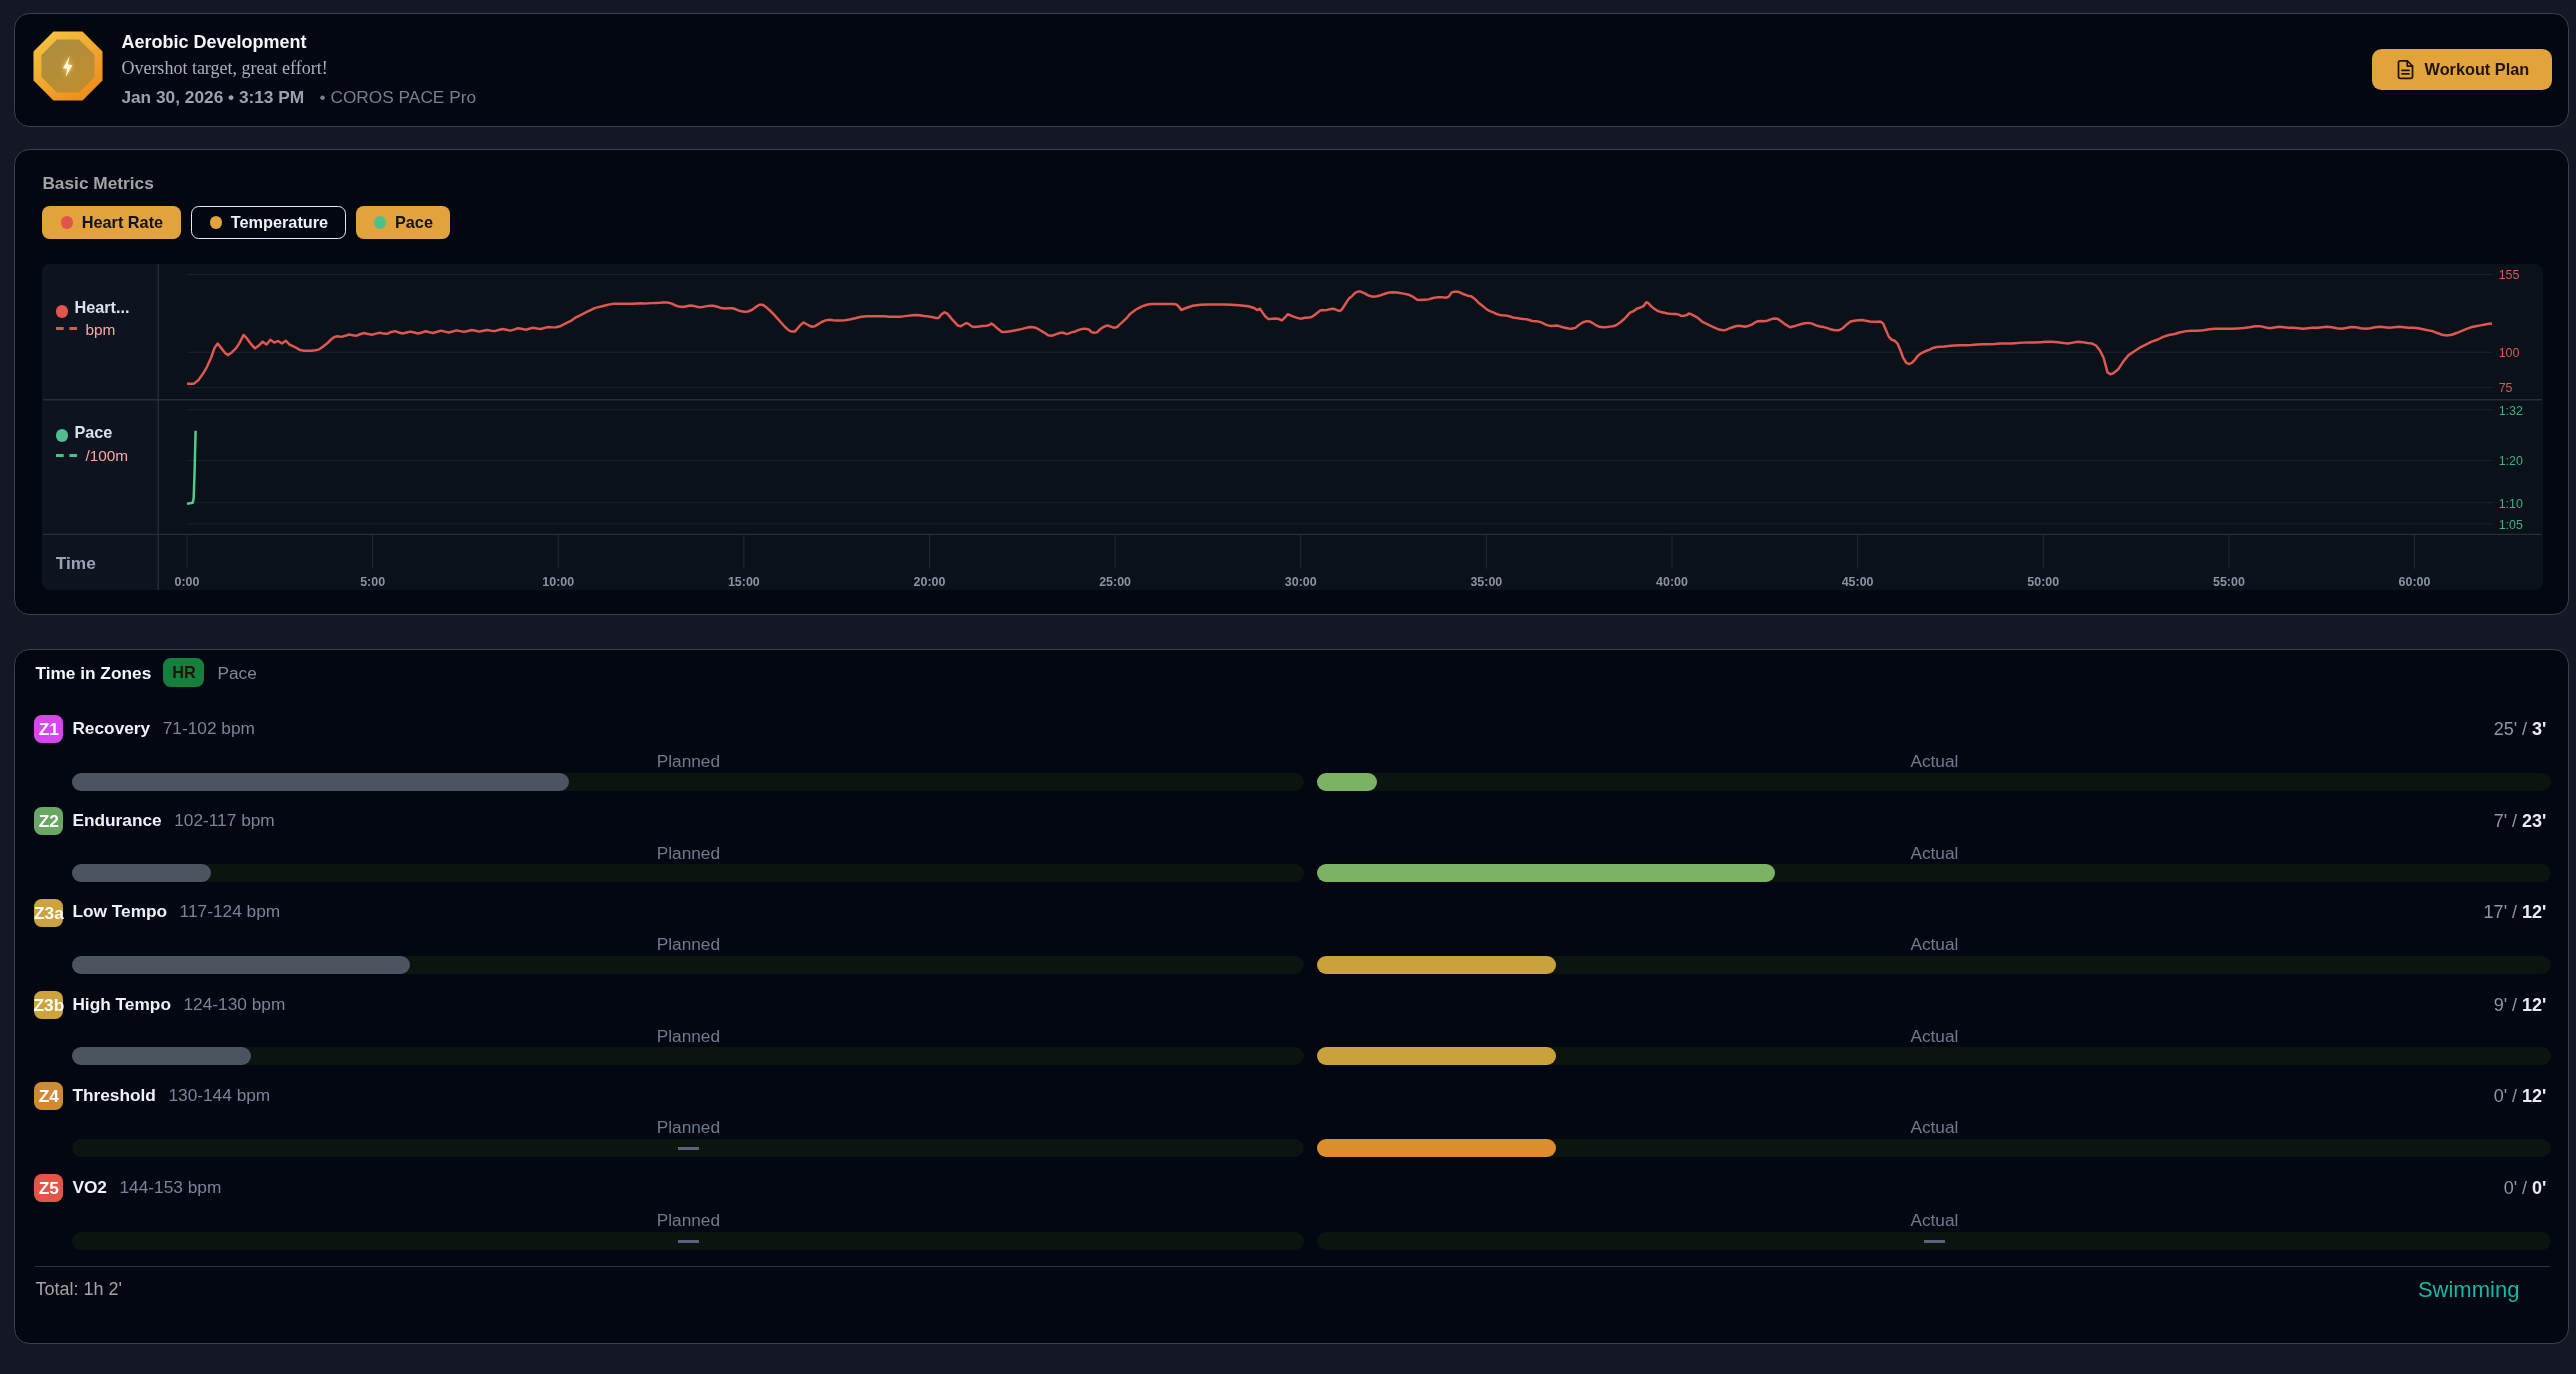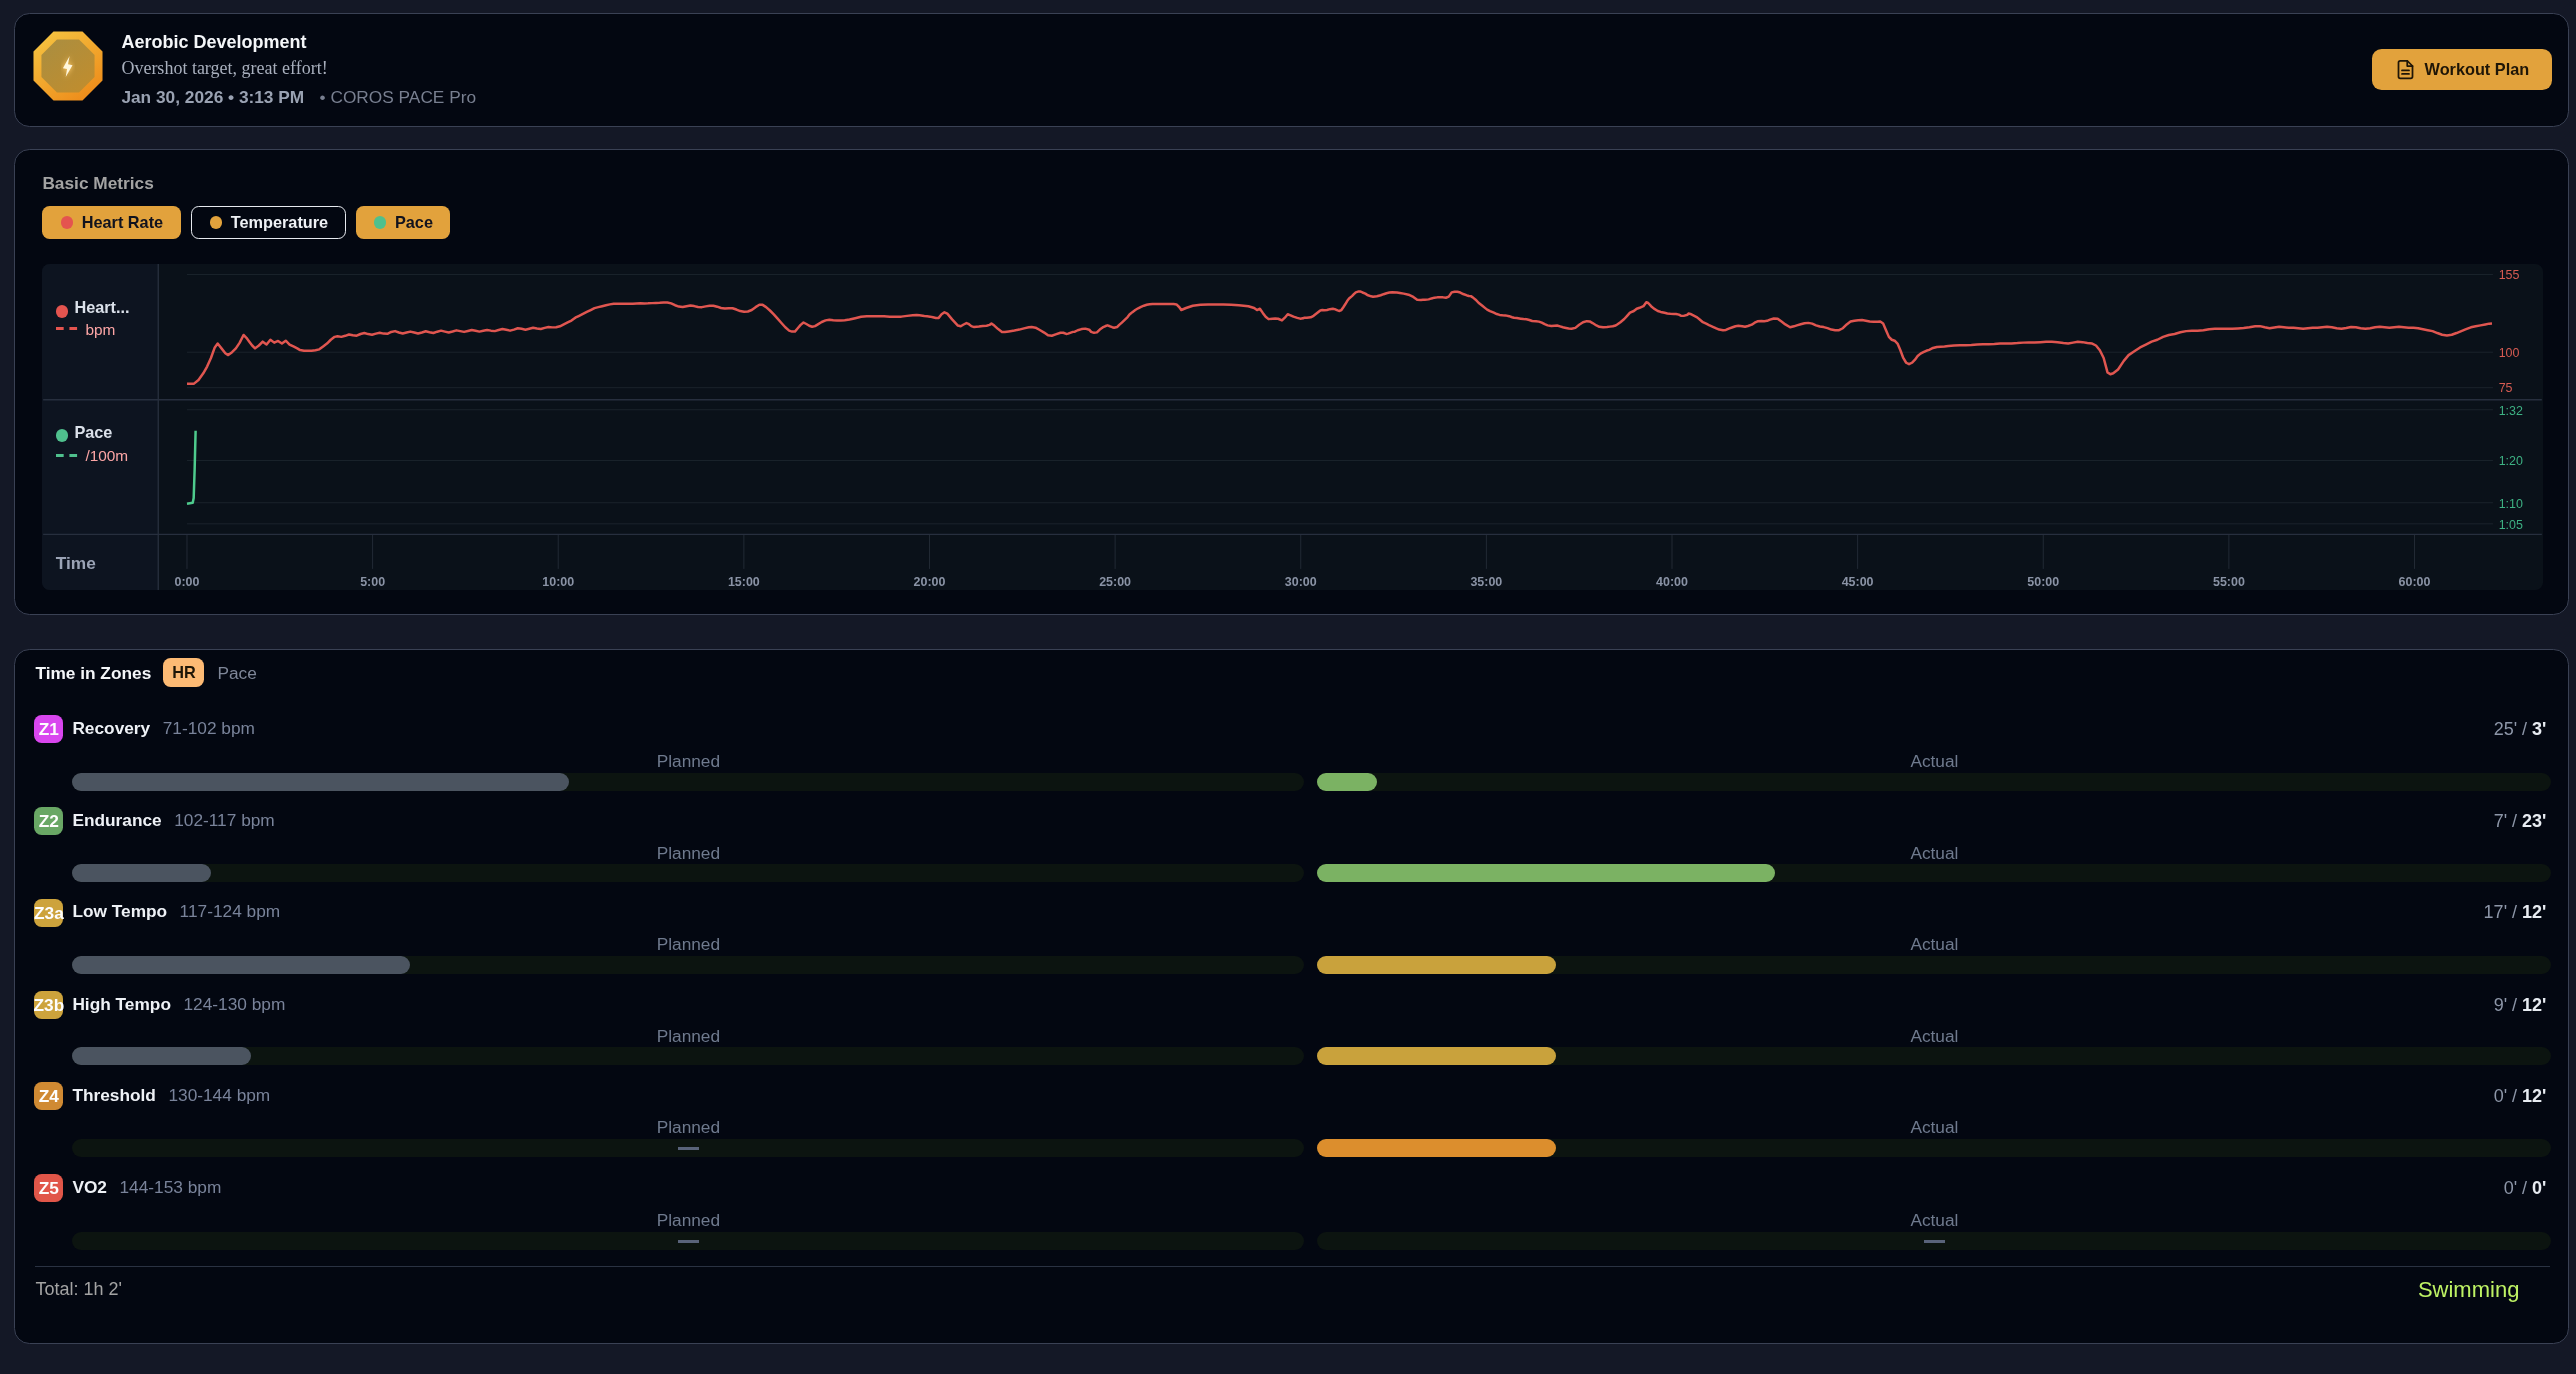--- a/index.html
+++ b/index.html
@@ -30,34 +30,34 @@
 .ldash { position:absolute; width:23px; height:2.9px; }
 #tmlab { position:absolute; left:13.4px; top:289px; font-size:17.3px; font-weight:bold; color:#9aa3b5; }
 svg .gl { stroke:rgba(148,163,184,0.13); stroke-width:1; }
 svg .tk { stroke:rgba(148,163,184,0.18); stroke-width:1; }
 svg .axt { fill:#8a93a5; font-size:13px; font-weight:600; }
 svg .axr { fill:#d65b52; font-size:13px; }
 svg .axg { fill:#3db183; font-size:13px; }
 
 #c3 { top:649px; height:695px; }
 #tztitle { position:absolute; left:20px; top:12.5px; font-size:17.3px; font-weight:bold; color:#f4f6f9; }
-#hrbadge { position:absolute; left:148px; top:7.7px; width:41px; height:29px; background:#fdba74; border-radius:7.7px; color:#1f1607; font-size:16.3px; font-weight:bold; display:flex; align-items:center; justify-content:center; }
+#hrbadge { position:absolute; left:148px; top:7.7px; width:41px; height:29px; background:#15803d; border-radius:7.7px; color:#1f1607; font-size:16.3px; font-weight:bold; display:flex; align-items:center; justify-content:center; }
 #pacetab { position:absolute; left:202px; top:12.5px; font-size:17.3px; color:#7e8698; }
 .zbadge { position:absolute; height:28px; width:29px; border-radius:7.7px; color:#fdfdfd; font-size:17.3px; font-weight:bold; display:flex; align-items:center; justify-content:center; overflow:visible; white-space:nowrap; }
 .zname { position:absolute; font-size:17.3px; font-weight:bold; color:#eef1f6; }
 .zname .zrange { font-weight:normal; color:#79839a; margin-left:12.5px; }
 .zval { position:absolute; right:22px; font-size:18px; color:#8d96a8; }
 .zval b { color:#e8ecf2; }
 .plab { position:absolute; font-size:17.3px; color:#6f7a8e; text-align:center; }
 .track { position:absolute; height:18px; border-radius:9.6px; background:#0c1410; }
 .fill { height:18px; border-radius:9.6px; }
 .dash { width:21px; height:2.9px; background:#59637a; margin:7.7px auto 0; }
 #totline { position:absolute; left:20px; top:616px; width:2515px; border-top:1.4px solid #2a3242; }
 #total { position:absolute; left:20px; top:629px; font-size:18px; color:#a3a3a3; }
-#sport { position:absolute; right:49px; top:627px; font-size:22px; color:#bef264;margin-left:40px; }
+#sport { position:absolute; right:49px; top:627px; font-size:22px; color:#14b8a6;margin-left:40px; }
 </style>
 </head>
 <body>
 
 <div class="card" id="c1">
   <svg id="icon" width="70" height="70" viewBox="0 0 73 73">
     <defs>
       <linearGradient id="og" x1="0" y1="0" x2="0.7" y2="1">
         <stop offset="0" stop-color="#f6c844"></stop>
           <stop offset="1" stop-color="#ee8d1b"></stop>

